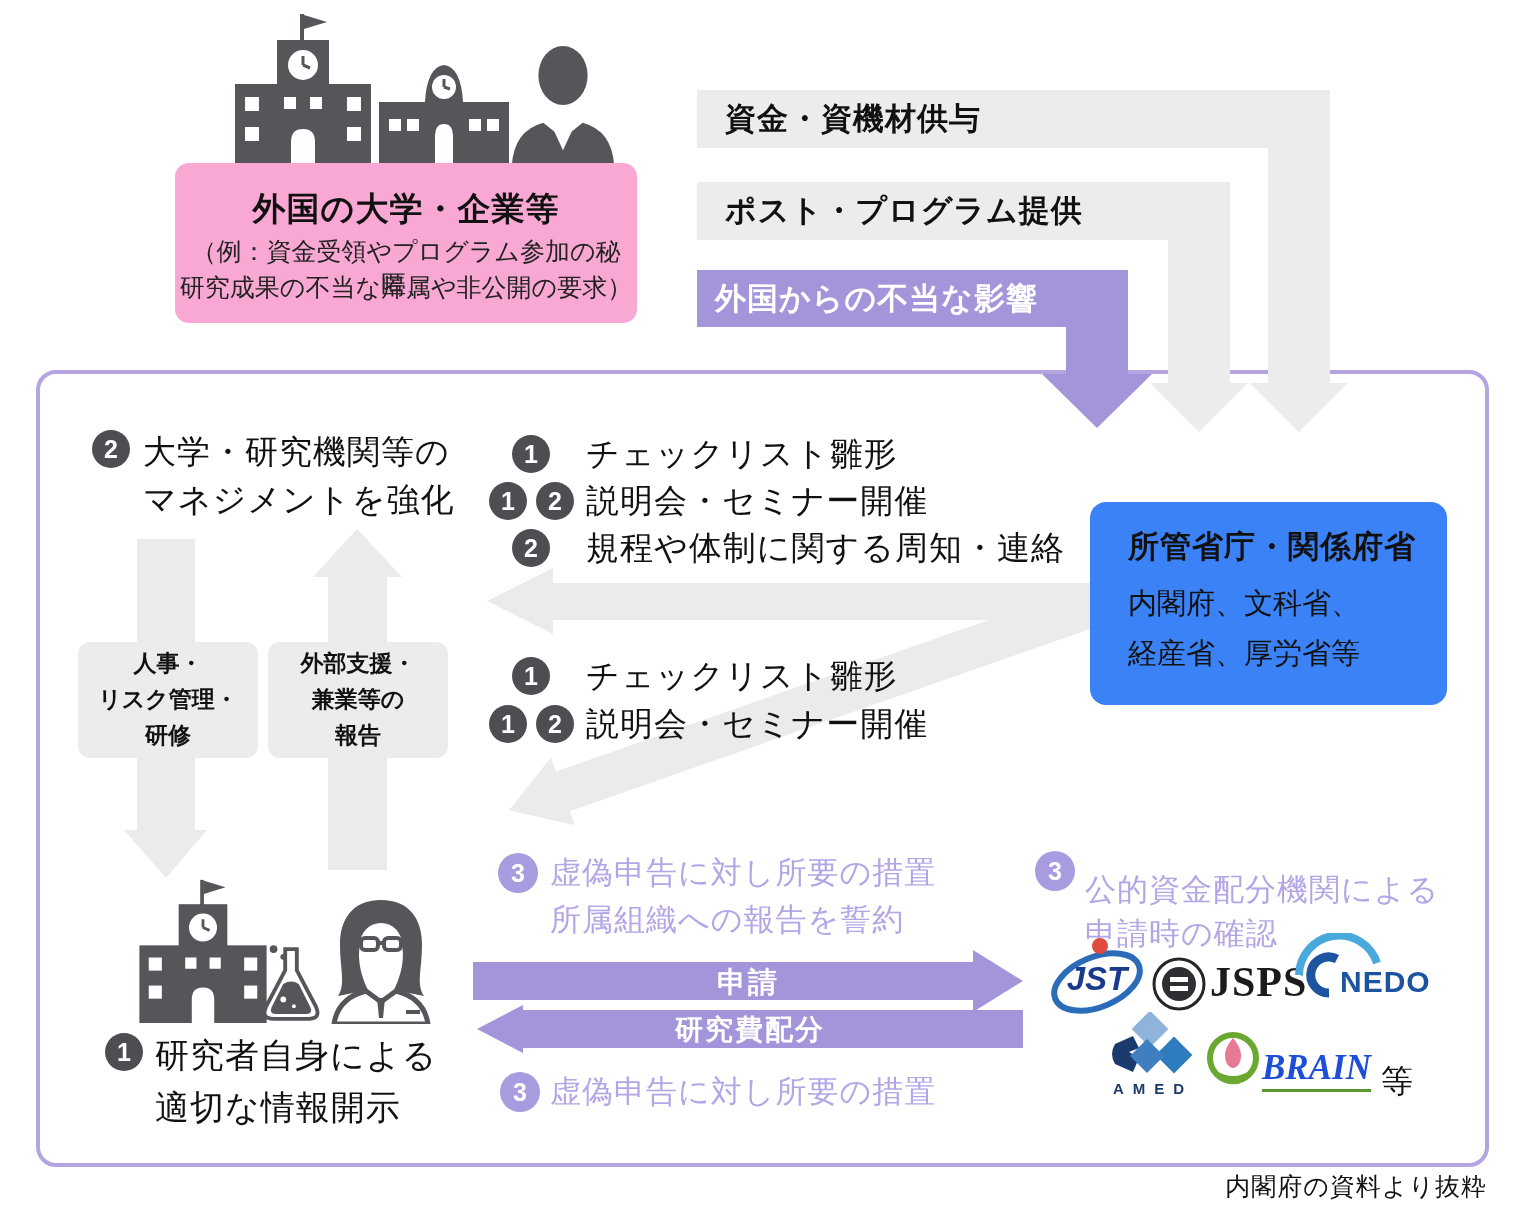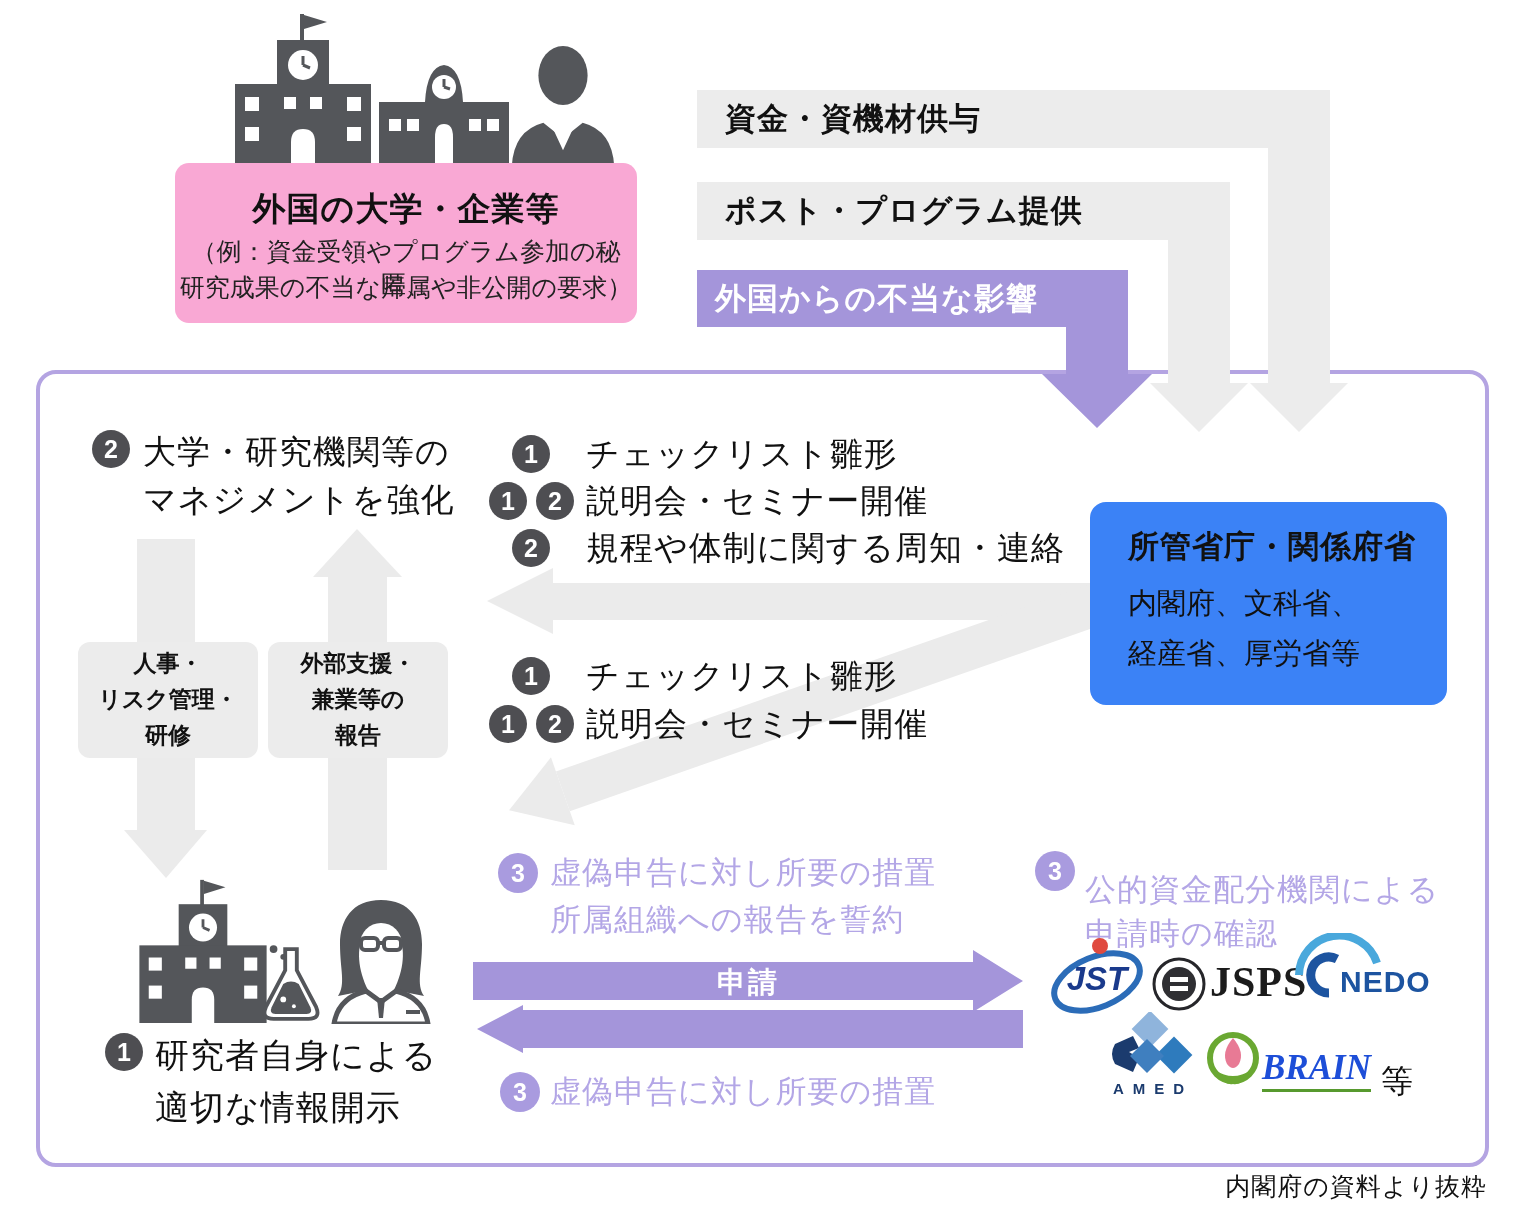--- a/index.html
+++ b/index.html
@@ -160,20 +160,21 @@
       <div>所属組織への報告を誓約</div>
     </div>
 
     <span class="badge purple abs" style="left:1035px;top:851px;width:40px;height:40px;">3</span>
     <div class="abs ptext" style="left:1085px;top:848px;font-size:31px;line-height:44px;letter-spacing:1px;margin-top:20px;">
       <div>公的資金配分機関による</div>
       <div>申請時の確認</div>
     </div>
 
     <div class="white-label" style="left:473px;top:963px;width:550px;font-size:29px;">申請</div>
+    <div class="white-label" style="left:477px;top:1011px;width:546px;font-size:28px;">研究費配分</div>
 
     <span class="badge purple abs" style="left:500px;top:1072px;width:40px;height:40px;">3</span>
     <div class="abs ptext" style="left:550px;top:1071px;font-size:31px;letter-spacing:1px;white-space:nowrap;">虚偽申告に対し所要の措置</div>
 
     <svg class="abs" style="left:113px;top:878px;" width="180" height="145" viewBox="0 0 140 155">
       <g fill="#54565a">
         <rect x="67" y="2" width="4" height="30"></rect>
         <polygon points="71,3 94,10 71,17"></polygon>
         <rect x="44" y="28" width="52" height="127"></rect>
         <rect x="2" y="72" width="136" height="83"></rect>

